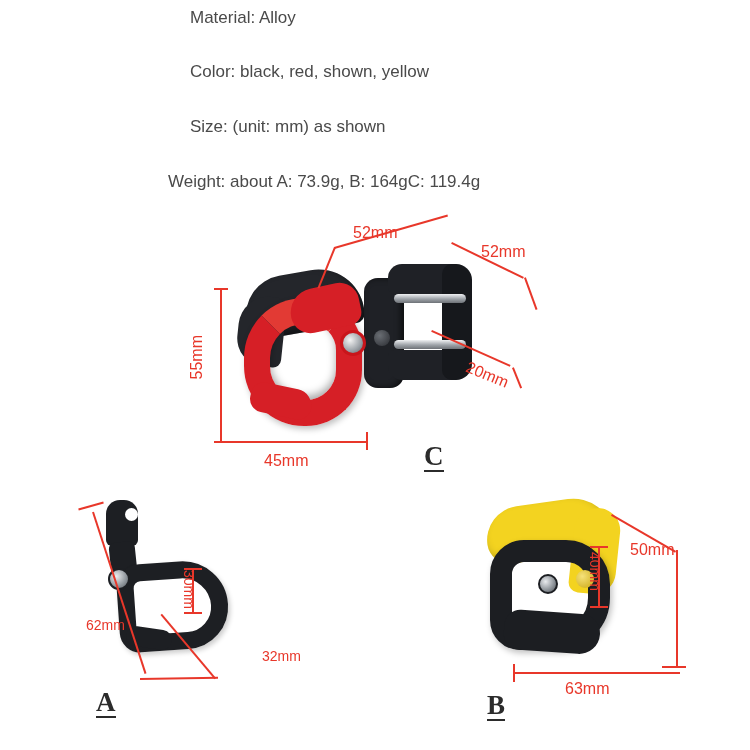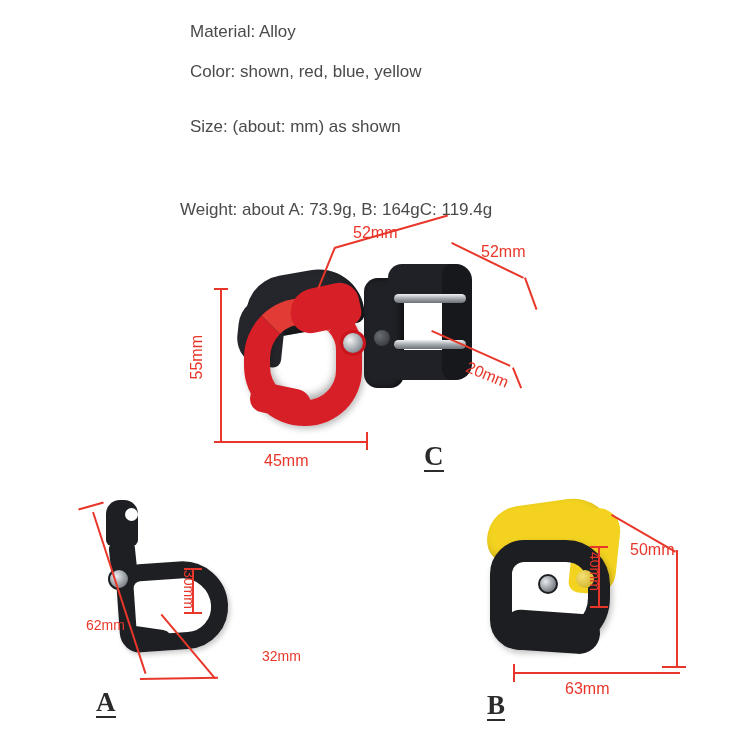--- a/index.html
+++ b/index.html
@@ -26,24 +26,24 @@
     left: 0;
     top: 0;
     width: 750px;
   }
   .spec-line {
     color: #4a4a4a;
     font-size: 17px;
     line-height: 1.2;
     white-space: nowrap;
   }
-  .spec-line.l1 { position: absolute; left: 190px; top: 22px; }
+  .spec-line.l1 { position: absolute; left: 190px; top: 8px; }
   .spec-line.l2 { position: absolute; left: 190px; top: 62px; }
   .spec-line.l3 { position: absolute; left: 190px; top: 117px; }
-  .spec-line.l4 { position: absolute; left: 180px; top: 172px; margin-top: 28px; }
+  .spec-line.l4 { position: absolute; left: 168px; top: 172px; }
 
   
   .dim {
     position: absolute;
     color: #e8372a;
     font-size: 16px;
     white-space: nowrap;
     font-family: "Liberation Sans", sans-serif;
   }
   .dim.small { font-size: 14px; }
@@ -347,22 +347,22 @@
     background: radial-gradient(circle at 35% 35%, #f6e27a, #c9a60f);
   }
 </style>
 </head>
 <body>
 
 <div class="page">
 
   <div class="spec-list">
     <div class="spec-line l1">Material: Alloy</div>
-    <div class="spec-line l2">Color: shown, red, blue, yellow</div>
-    <div class="spec-line l3">Size: (about: mm) as shown</div>
+    <div class="spec-line l2">Color: black, red, shown, yellow</div>
+    <div class="spec-line l3">Size: (unit: mm) as shown</div>
     <div class="spec-line l4">Weight: about A: 73.9g, B: 164gC: 119.4g</div>
   </div>
 
   <div id="product-c">
     <div class="c-black-arm"></div>
     <div class="c-black-arm2"></div>
     <div class="c-red-hook"></div>
     <div class="c-red-top"></div>
     <div class="c-red-tip"></div>
     <div class="c-clamp-body"></div>

